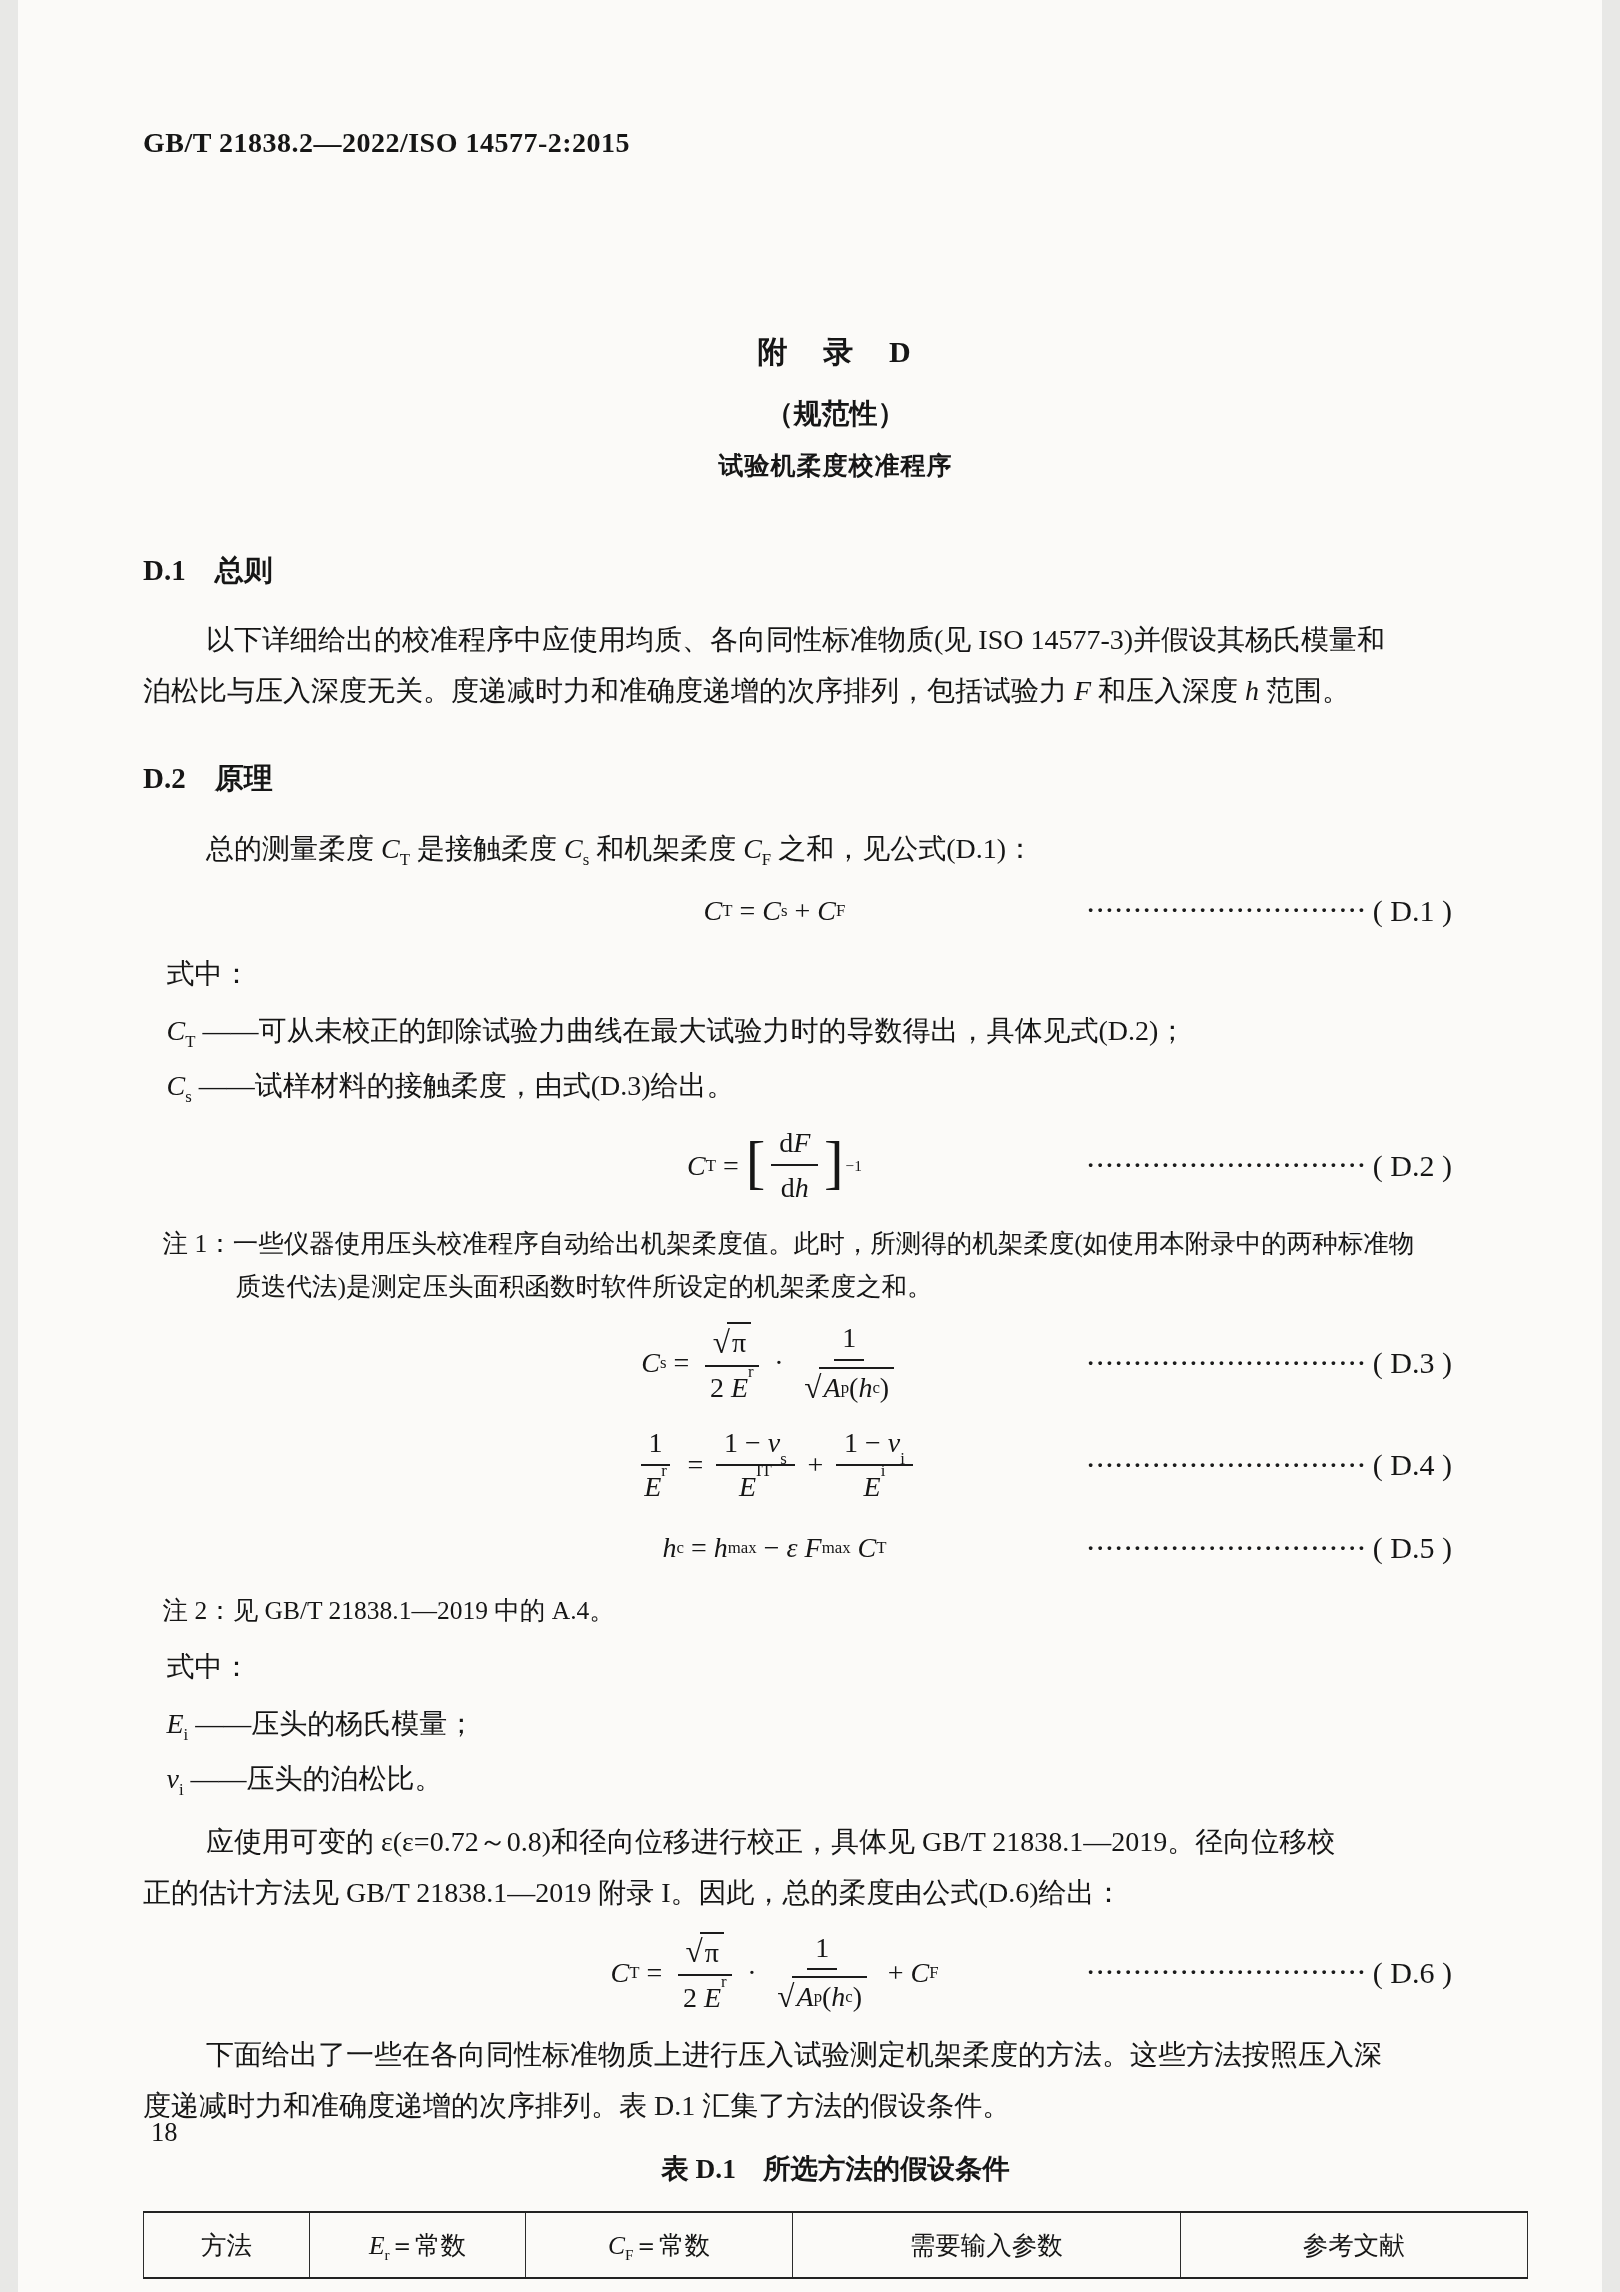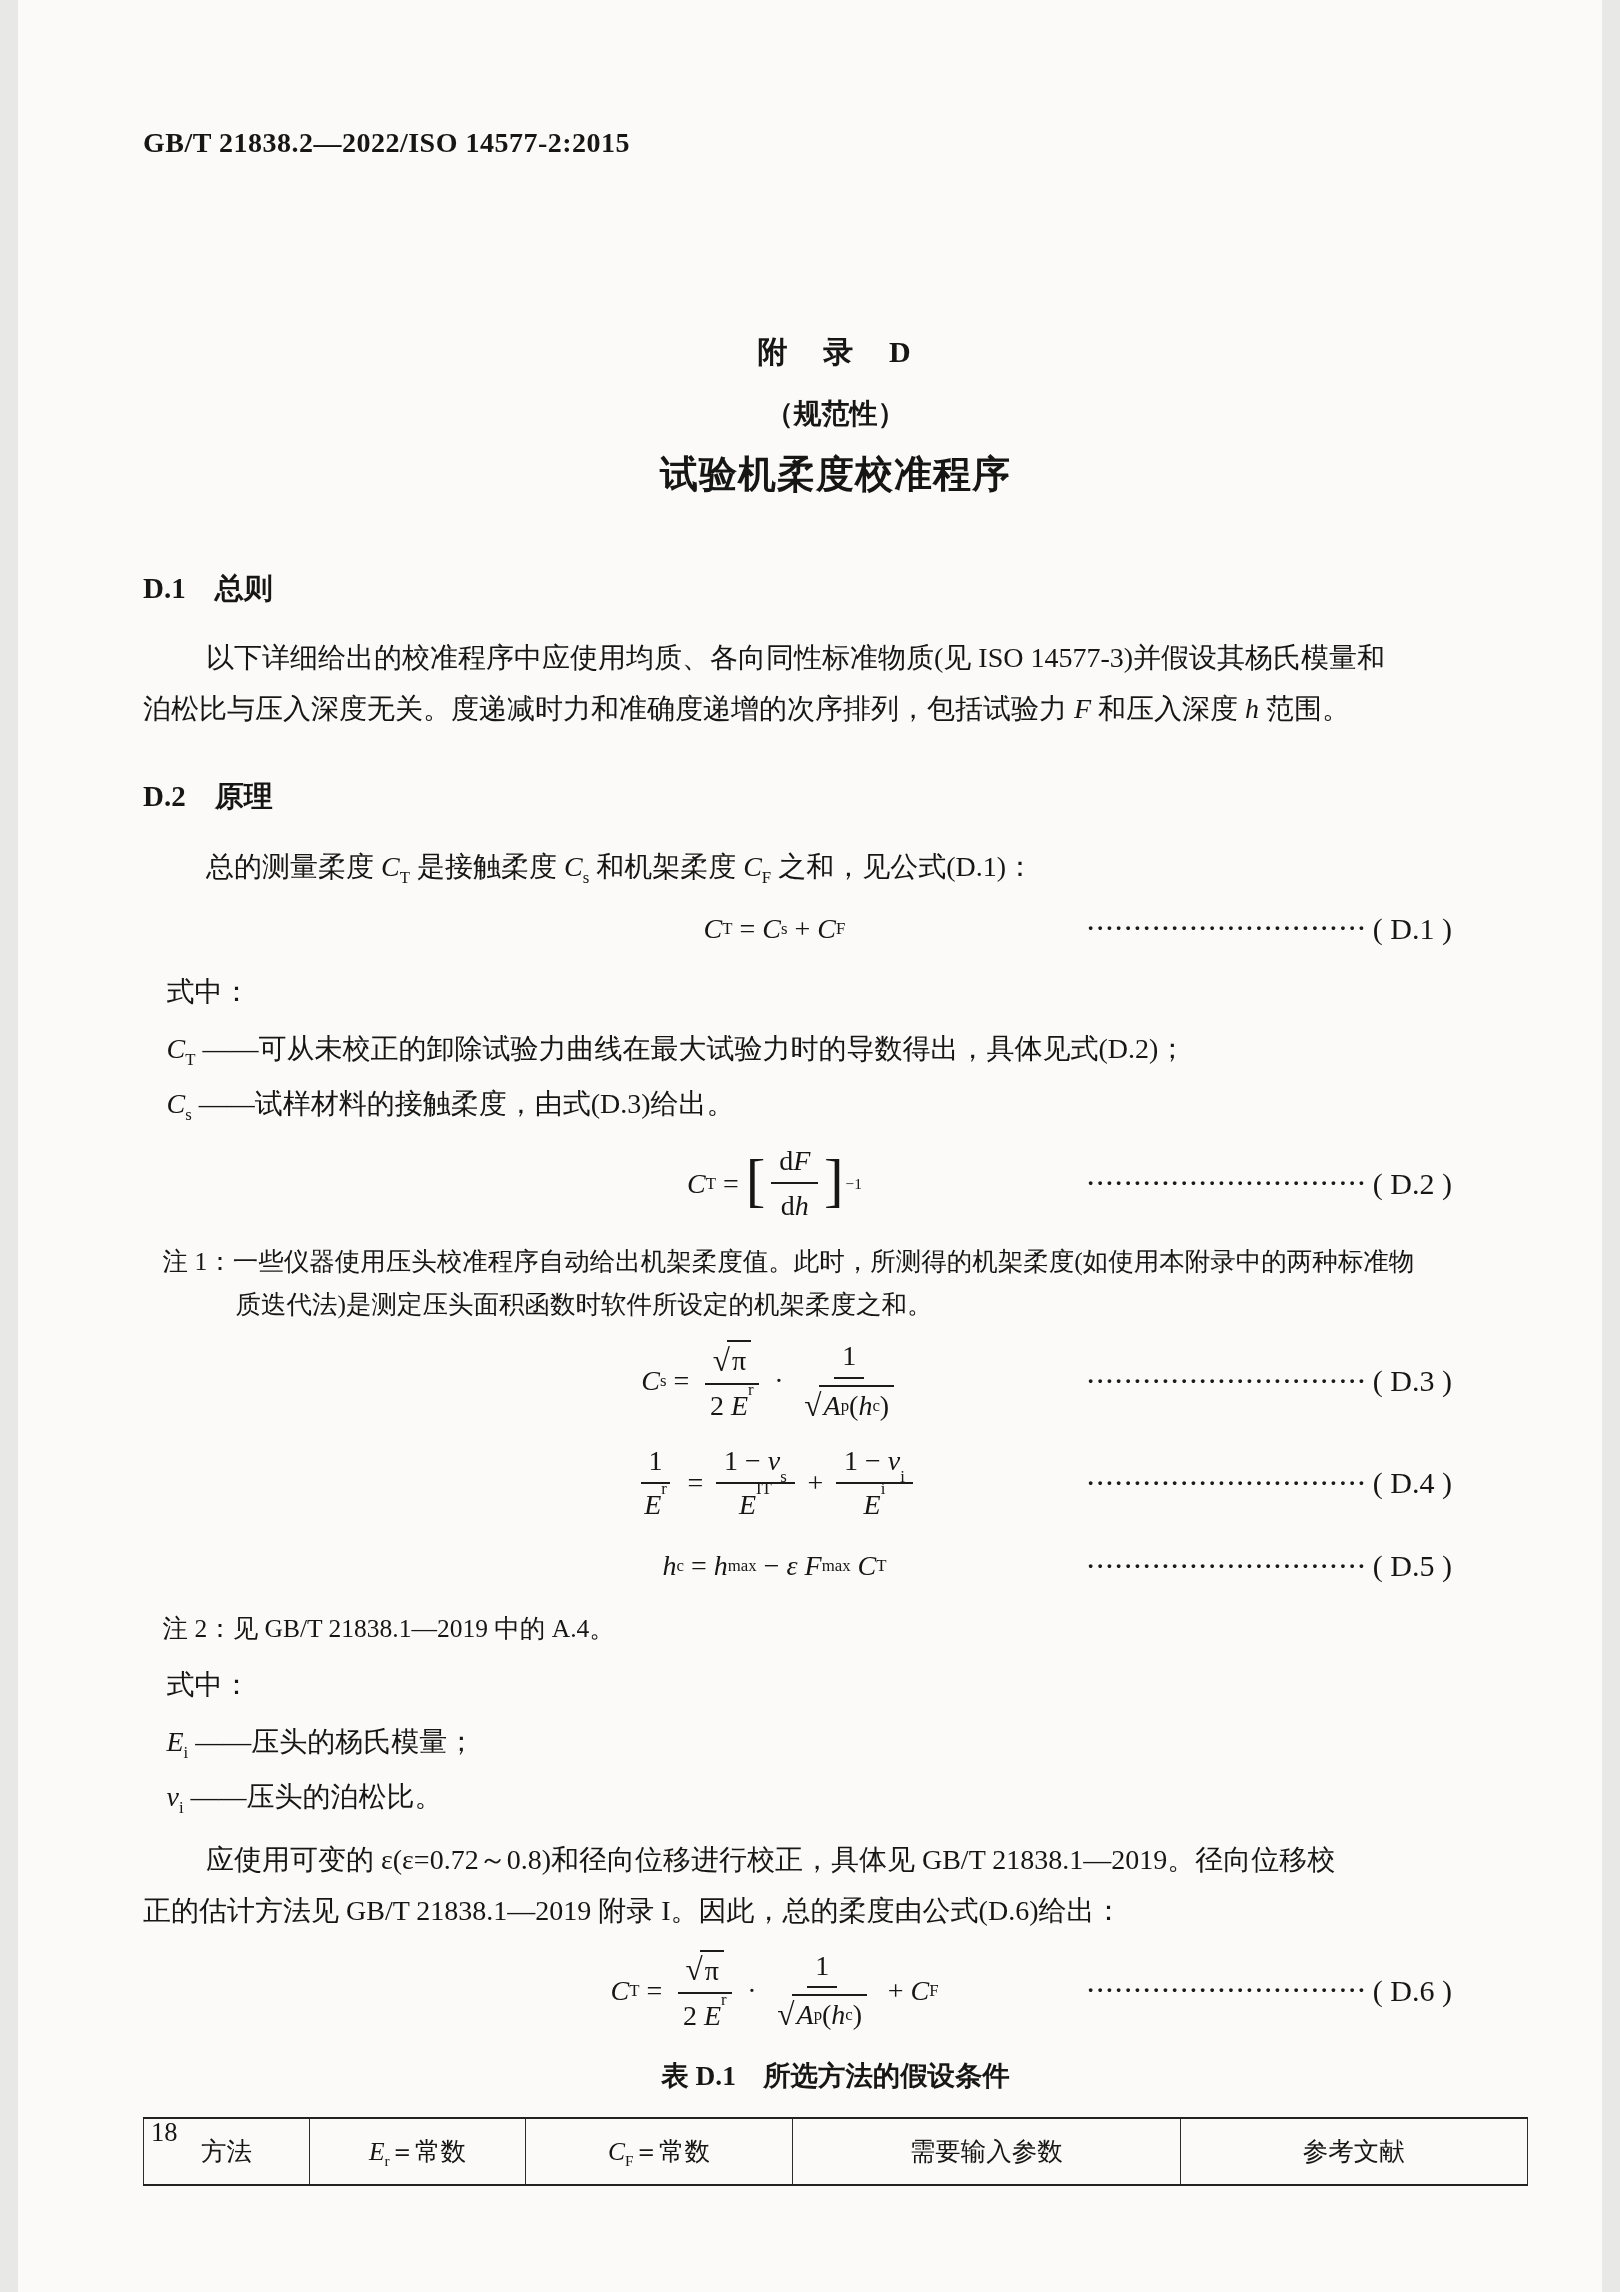--- a/index.html
+++ b/index.html
@@ -13,21 +13,21 @@
     font-size:28px;
     overflow:hidden;
   }
   .content { position:absolute; left:125px; top:0; width:1385px; }
 
   .std-header { margin-top:127px; font-weight:700; font-size:28px; letter-spacing:0.5px; }
 
   .title-block { margin-top:173px; text-align:center; }
   .title-l1 { font-size:30px; font-weight:700; letter-spacing:2.9px; }
   .title-l2 { margin-top:22px; font-size:28px; font-weight:700; }
-  .title-l3 { margin-top:15.7px; font-size:38px; font-weight:700; letter-spacing:1px; }
+  .title-l3 { margin-top:15.7px; font-size:25px; font-weight:700; letter-spacing:1px; }
 
   .sec-heading { margin-top:69px; font-weight:700; font-size:29px; }
   .sec-heading.d2 { margin-top:43px; }
 
   .para { margin-top:23.5px; }
   .line { line-height:51px; }
   .indent { text-indent:63px; }
   .sub-indent { padding-left:23.5px; }
 
   .note { margin-top:9.8px; padding-left:19.6px; font-size:25.5px; }
@@ -170,20 +170,24 @@
     </div>
 
     <div class="formula-row fr-md">
       <div class="formula-math"><span class="mi">C</span><sub class="msub">T</sub><span class="mo"> = </span><span class="frac"><span class="fnum"><span class="sqrt"><span class="rad">√</span><span class="radi"><span class="mo">π</span></span></span></span><span class="fden"><span class="mo">2 </span><span class="mi">E</span><sub class="msub">r</sub></span></span><span class="mo"> · </span><span class="frac"><span class="fnum"><span class="mo">1</span></span><span class="fden"><span class="sqrt"><span class="rad">√</span><span class="radi"><span class="mi">A</span><sub class="msub">p</sub><span class="mo">(</span><span class="mi">h</span><sub class="msub">c</sub><span class="mo">)</span></span></span></span></span><span class="mo"> + </span><span class="mi">C</span><sub class="msub">F</sub></div>
       <div class="formula-ref">
         <span class="leader">······························</span>
         <span class="eq-num">( D.6 )</span>
       </div>
     </div>
 
+    <div class="para" style="margin-top:9.8px;">
+      <div class="line indent">下面给出了一些在各向同性标准物质上进行压入试验测定机架柔度的方法。这些方法按照压入深</div>
+      <div class="line">度递减时力和准确度递增的次序排列。表 D.1 汇集了方法的假设条件。</div>
+    </div>
 
     <div class="tbl-caption">表 D.1　所选方法的假设条件</div>
 
     <table class="d1">
       <colgroup>
         <col style="width:12%">
           <col style="width:15.6%">
           <col style="width:19.3%">
           <col style="width:28%">
           <col style="width:25.1%">

